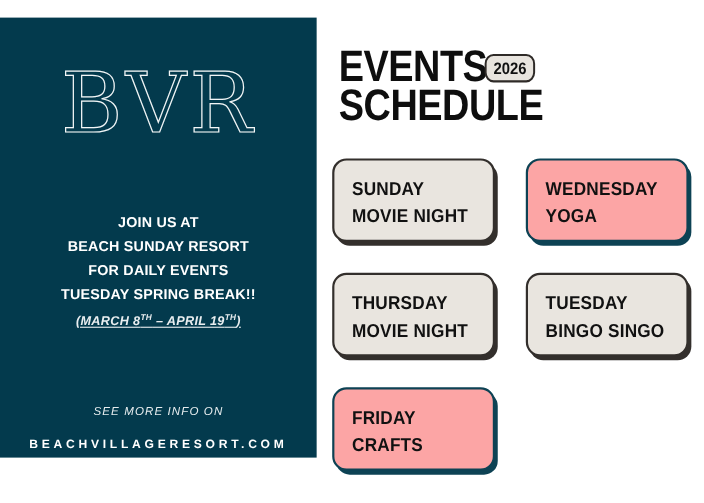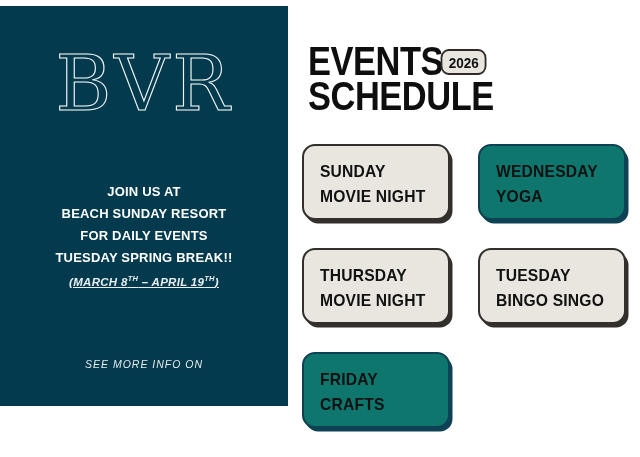--- a/index.html
+++ b/index.html
@@ -19,21 +19,21 @@
     width: 640px;
     height: 457px;
     background: #ffffff;
     overflow: hidden;
   }
 
   
   #left-panel {
     position: absolute;
     left: 0;
-    top: 6px;
+    top: 16px;
     width: 288px;
     height: 400px;
     background: #033a4d;
     box-sizing: border-box;
   }
 
   #brand-logo {
     position: absolute;
     left: 0;
     top: 40px;
@@ -171,21 +171,21 @@
     padding: 13px 0 0 16px;
     border-width: 2.5px;
     border-style: solid;
   }
   .event-card.cream {
     background: #e9e5df;
     border-color: #332f2c;
     box-shadow: 3px 4px 0 -0.5px #332f2c;
   }
   .event-card.blue {
-    background: #0f766e;
+    background: #fca5a5;
     border-color: #0d4254;
     box-shadow: 3px 4px 0 -0.5px #0d4254;
   }
   .card-day, .card-activity {
     font-family: "Liberation Sans Narrow", "Liberation Sans", sans-serif;
     font-weight: bold;
     font-size: 17px;
     line-height: 25px;
     letter-spacing: 0.2px;
     color: #111111;
@@ -206,20 +206,21 @@
     <div id="invite-block">
       <div class="invite-line">JOIN US AT</div>
       <div class="invite-line">BEACH SUNDAY RESORT</div>
       <div class="invite-line">FOR DAILY EVENTS</div>
       <div class="invite-line">TUESDAY SPRING BREAK!!</div>
       <div id="invite-dates"><span>(MARCH 8</span><sup>TH</sup><span> – APRIL 19</span><sup>TH</sup><span>)</span></div>
     </div>
 
     <div id="info-block">
       <div id="see-more-label">SEE MORE INFO ON</div>
+      <div id="website-url">BEACHVILLAGERESORT.COM</div>
     </div>
 
   </div>
 
   <div id="right-panel">
 
     <div id="title-area">
       <div class="headline-row">
         <div class="headline">EVENTS</div>
         <div id="year-badge">2026</div>

